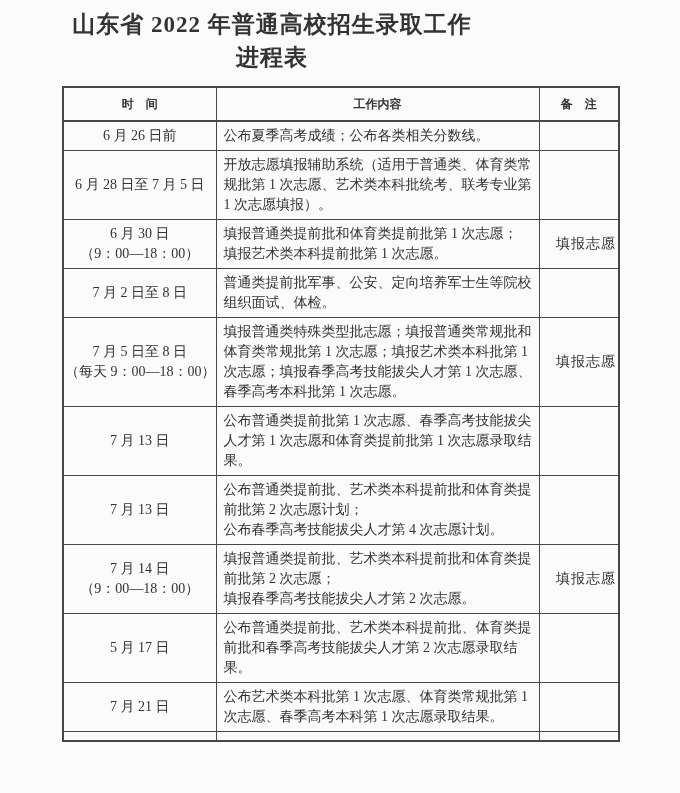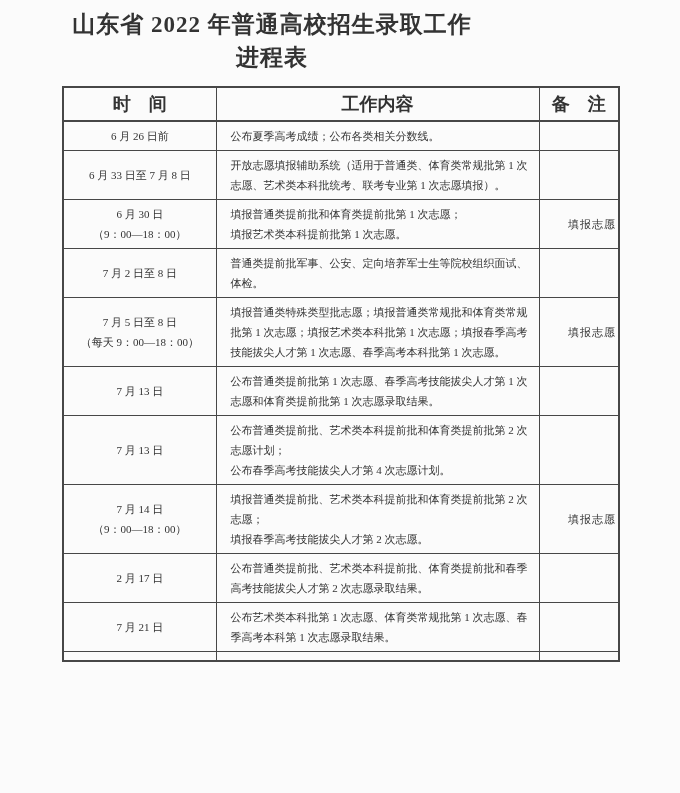--- a/index.html
+++ b/index.html
@@ -29,39 +29,39 @@
     width: 556px;
     border-collapse: collapse;
     table-layout: fixed;
     border: 2px solid var(--border-color);
   }
   .col-time { width: 153px; }
   .col-content { width: 323px; }
   .col-note { width: 80px; }
   th, td {
     border: 1px solid var(--border-color);
-    font-size: 11px;
+    font-size: 14px;
     line-height: 20px;
     vertical-align: middle;
   }
   thead th {
     border-bottom: 2px solid var(--border-color);
     font-weight: bold;
-    font-size: 18px;
+    font-size: 12px;
     text-align: center;
     padding: 6px 0;
   }
   td.time-cell {
     text-align: center;
     padding: 4px 1px;
   }
   .time-line { white-space: nowrap; }
   td.content-cell {
     text-align: left;
-    padding: 4px 7px 4px 14px;
+    padding: 4px 7px 4px 7px;
   }
   td.note-cell {
     text-align: right;
     padding: 4px 2px;
     letter-spacing: 1px;
   }
 </style>
 </head>
 <body>
 
@@ -89,21 +89,21 @@
     <td class="time-cell">
             <div class="time-line">6 月 26 日前</div>
           </td>
     <td class="content-cell">
             <div class="content-para">公布夏季高考成绩；公布各类相关分数线。</div>
           </td>
     <td class="note-cell"></td>
   </tr>
         <tr>
     <td class="time-cell">
-            <div class="time-line">6 月 33 日至 7 月 8 日</div>
+            <div class="time-line">6 月 28 日至 7 月 5 日</div>
           </td>
     <td class="content-cell">
             <div class="content-para">开放志愿填报辅助系统（适用于普通类、体育类常规批第 1 次志愿、艺术类本科批统考、联考专业第 1 次志愿填报）。</div>
           </td>
     <td class="note-cell"></td>
   </tr>
         <tr>
     <td class="time-cell">
             <div class="time-line">6 月 30 日</div>
             <div class="time-line">（9：00—18：00）</div>
@@ -158,21 +158,21 @@
             <div class="time-line">（9：00—18：00）</div>
           </td>
     <td class="content-cell">
             <div class="content-para">填报普通类提前批、艺术类本科提前批和体育类提前批第 2 次志愿；</div>
             <div class="content-para">填报春季高考技能拔尖人才第 2 次志愿。</div>
           </td>
     <td class="note-cell">填报志愿</td>
   </tr>
         <tr>
     <td class="time-cell">
-            <div class="time-line">2 月 17 日</div>
+            <div class="time-line">5 月 17 日</div>
           </td>
     <td class="content-cell">
             <div class="content-para">公布普通类提前批、艺术类本科提前批、体育类提前批和春季高考技能拔尖人才第 2 次志愿录取结果。</div>
           </td>
     <td class="note-cell"></td>
   </tr>
         <tr>
     <td class="time-cell">
             <div class="time-line">7 月 21 日</div>
           </td>

